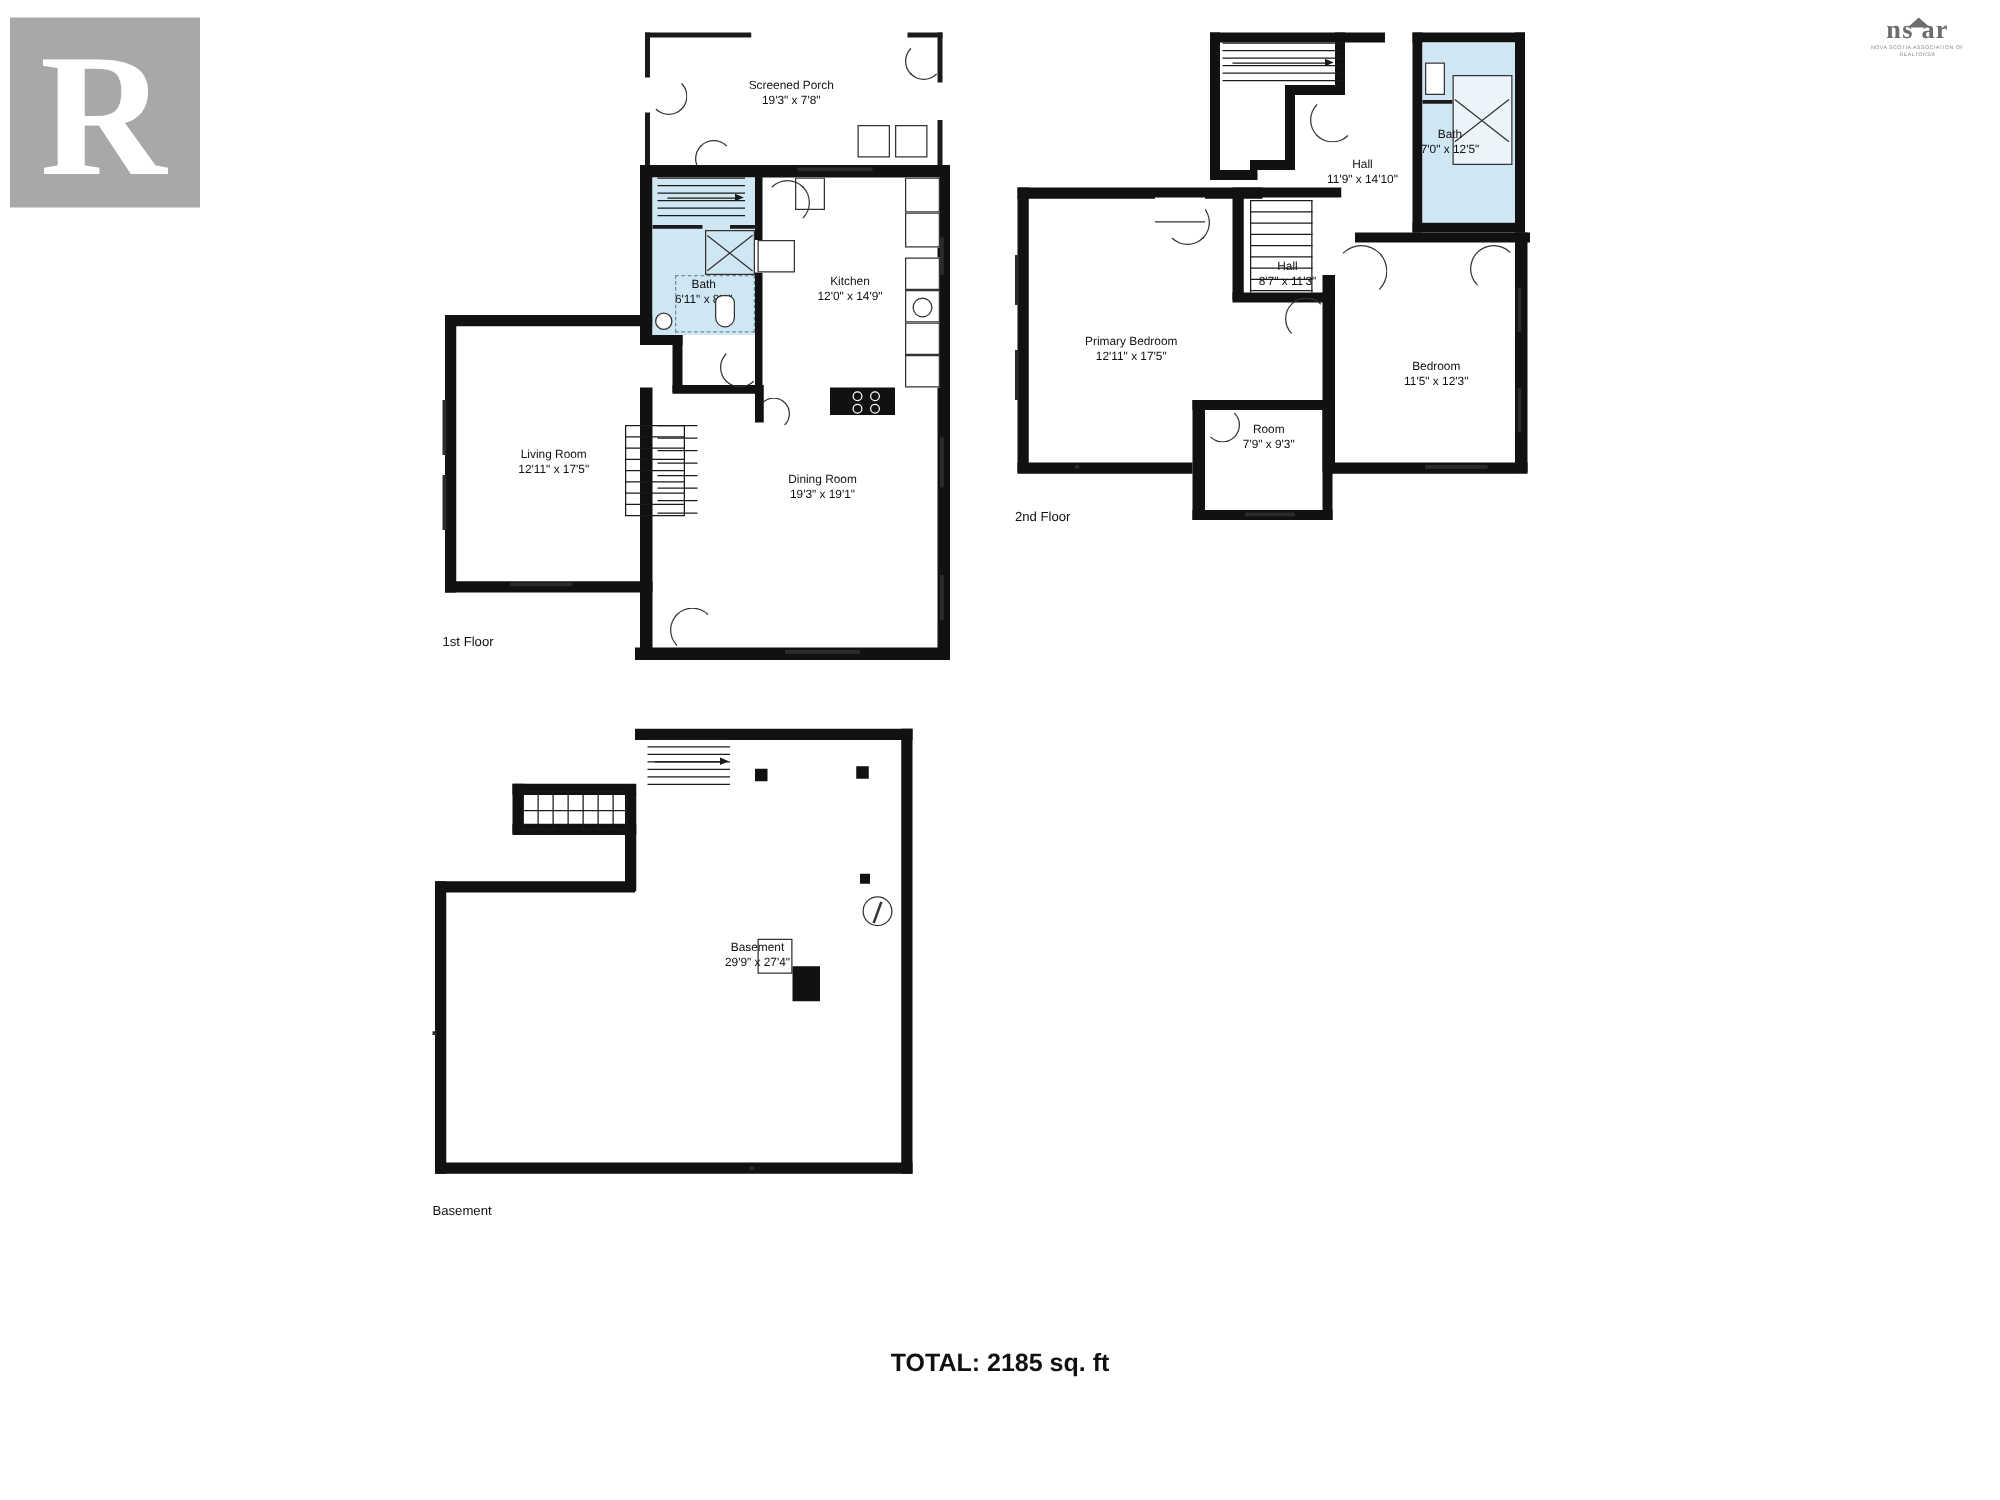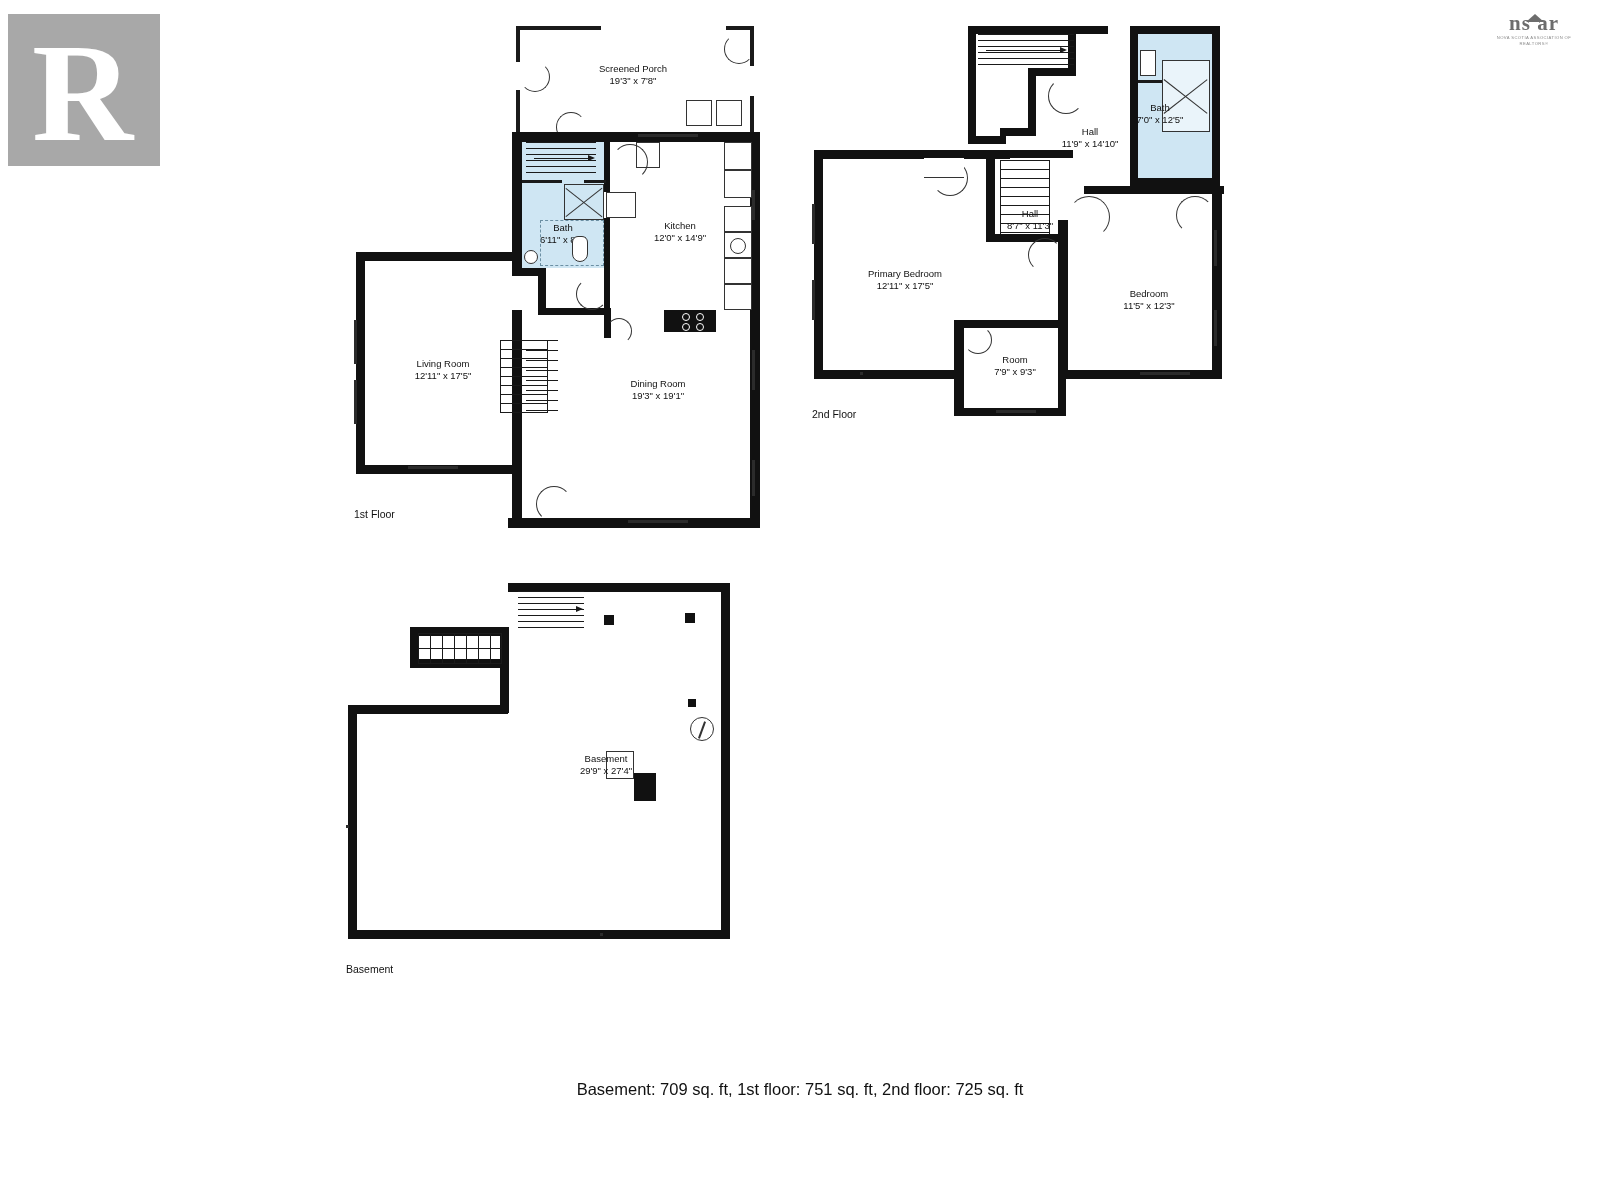--- a/index.html
+++ b/index.html
@@ -467,21 +467,21 @@
     <div class="label" style="left:30px; top:248px; width:150px;">
       <span>Primary Bedroom</span>
       <span class="dim">12'11" x 17'5"</span>
     </div>
 
     <div class="label" style="left:284px; top:268px; width:130px;">
       <span>Bedroom</span>
       <span class="dim">11'5" x 12'3"</span>
     </div>
 
-    <div class="label" style="left:160px; top:334px; width:110px;">
+    <div class="label" style="left:160px; top:318px; width:110px;">
       <span>Room</span>
       <span class="dim">7'9" x 9'3"</span>
     </div>
 
     <div class="arc arc-br" style="left:132px; top:140px; width:34px; height:34px;"></div>
     <div class="arc arc-tl" style="left:228px; top:218px; width:32px; height:32px;"></div>
     <div class="arc arc-tr" style="left:268px; top:176px; width:40px; height:40px;"></div>
     <div class="arc arc-tl" style="left:376px; top:176px; width:36px; height:36px;"></div>
     <div class="arc arc-br" style="left:164px; top:306px; width:26px; height:26px;"></div>
 
@@ -550,16 +550,16 @@
 
     <div class="label" style="left:196px; top:178px; width:140px;">
       <span>Basement</span>
       <span class="dim">29'9" x 27'4"</span>
     </div>
 
     <div class="floor-caption" style="left:6px; top:388px;">Basement</div>
   </div>
 
   <div class="footer">
-    <div class="line2">Basement: 709 sq. ft, 1st floor: 751 sq. ft, 2nd floor: 725 sq. ft</div>
+    <div class="total">TOTAL: 2185 sq. ft</div>
   </div>
 
 </div>
 
 </body></html>

